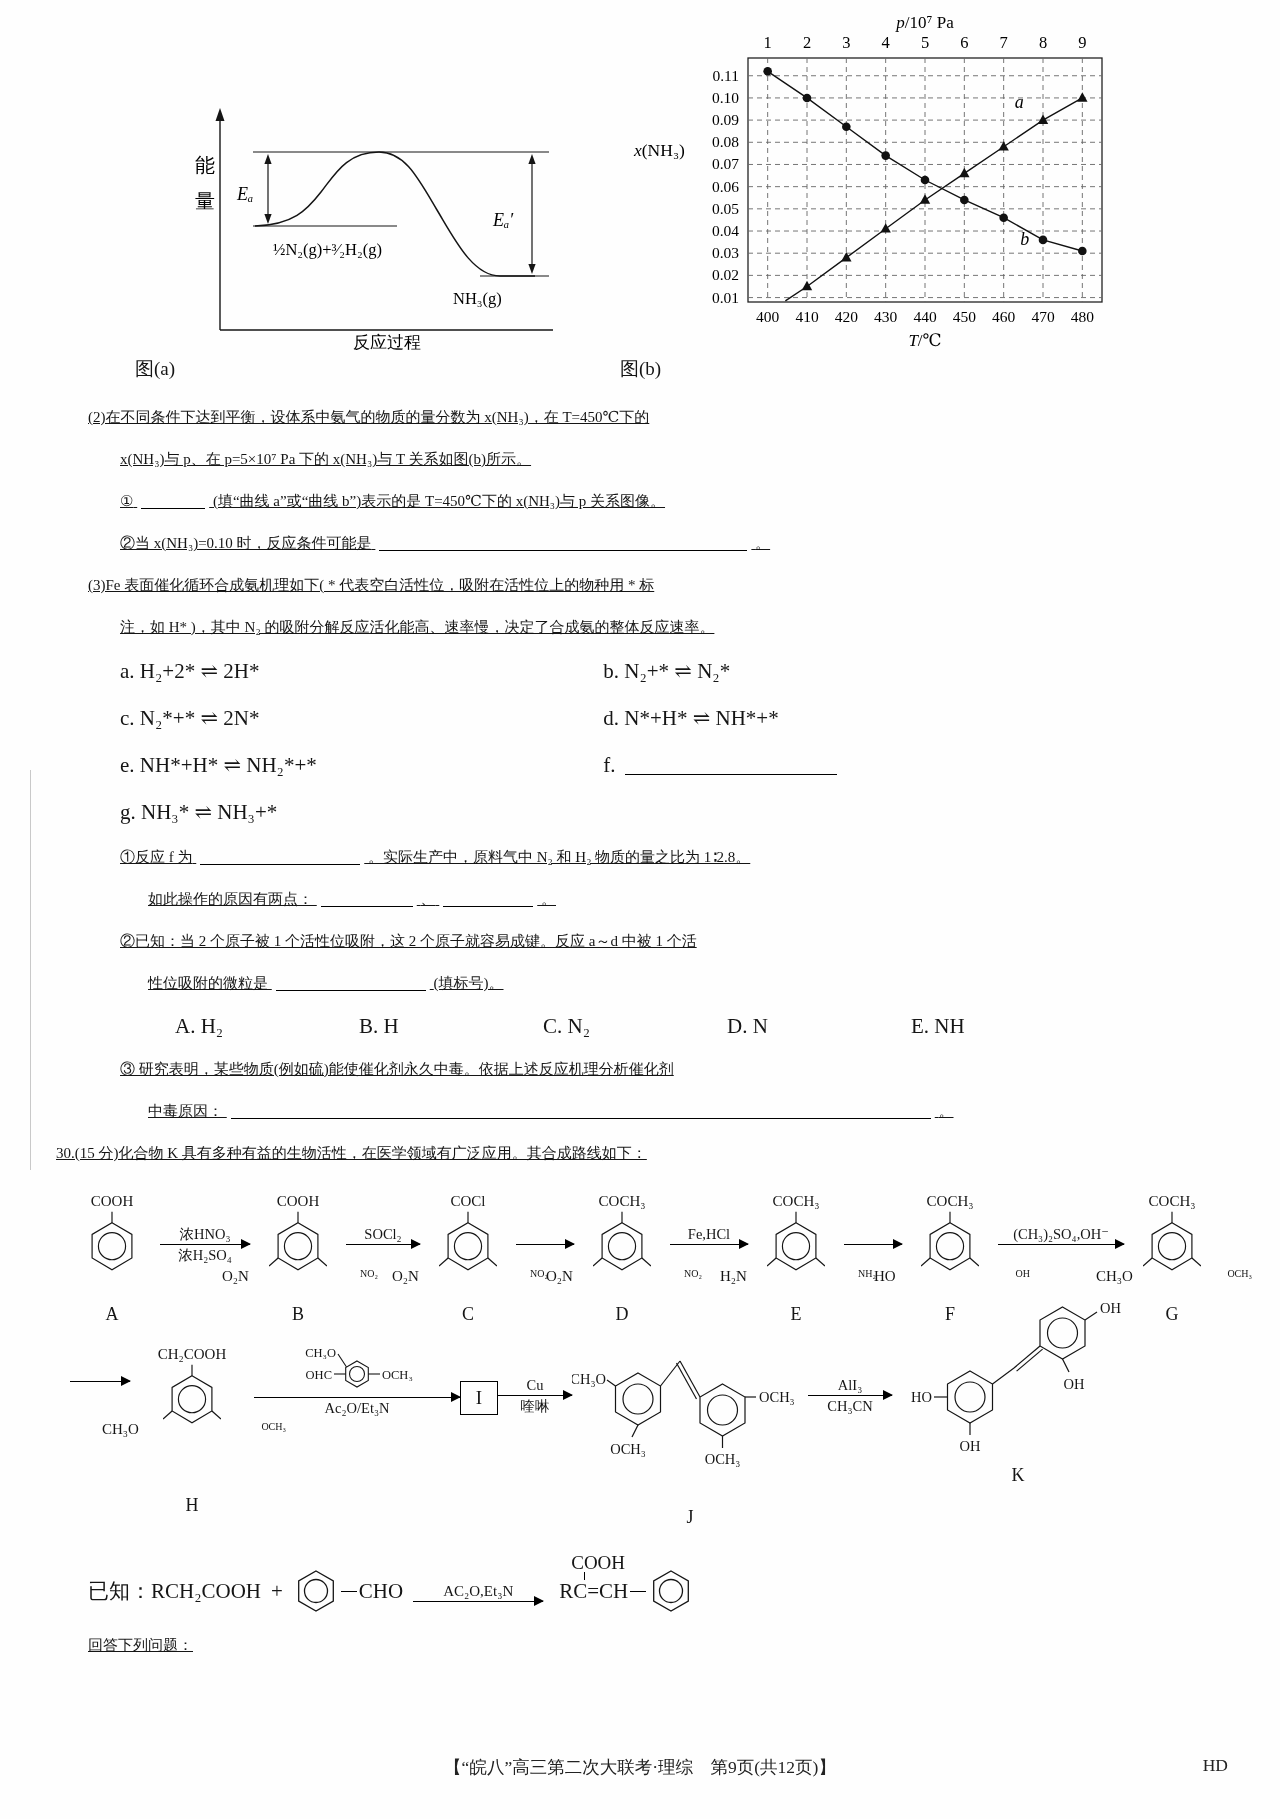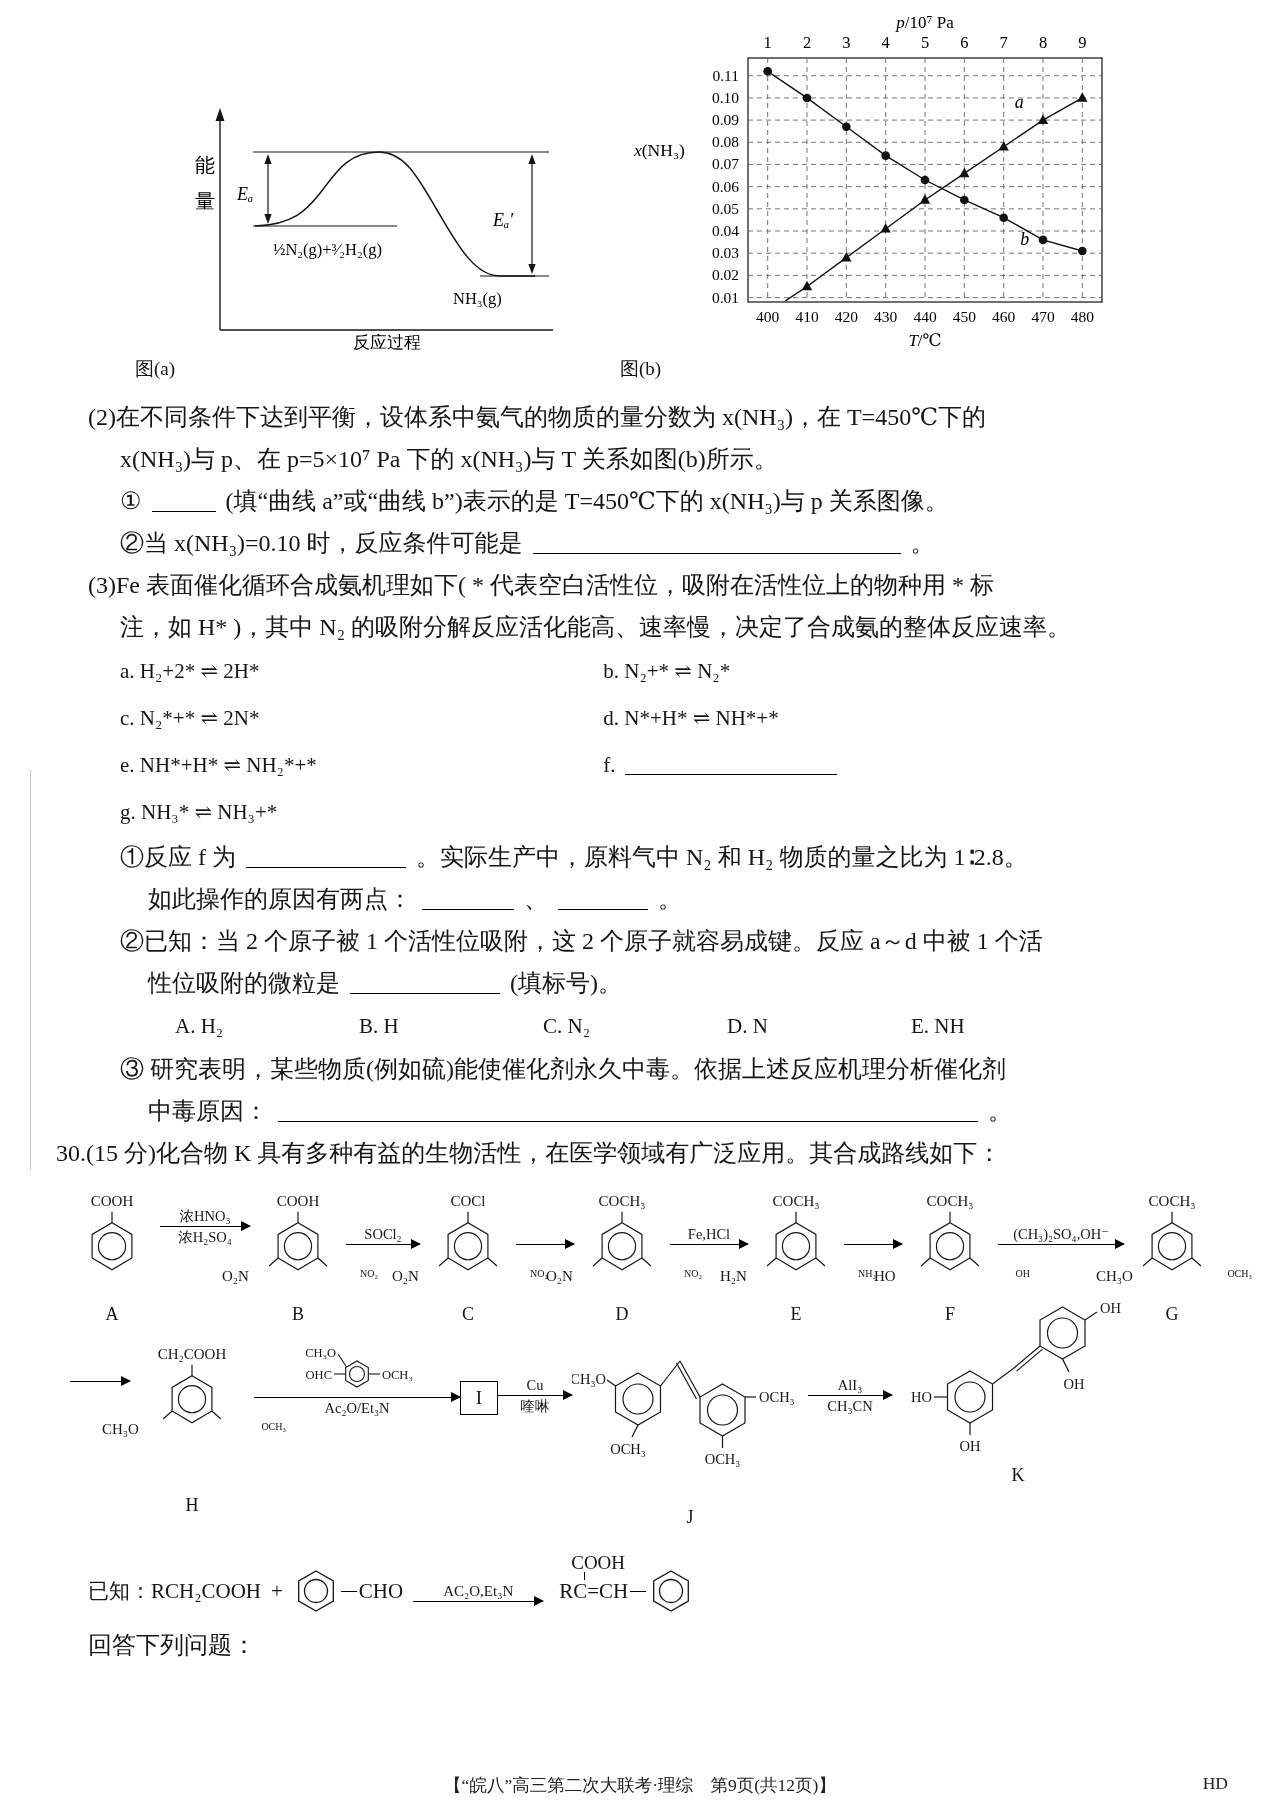--- a/index.html
+++ b/index.html
@@ -1,18 +1,18 @@
 <!DOCTYPE html>
 <html><head>
 <meta charset="utf-8">
 <style>
   html,body{margin:0;padding:0;background:#f3f3f3;}
   .page{position:relative;width:1280px;height:1819px;background:#fefefe;overflow:hidden;
         font-family:"Liberation Serif","DejaVu Serif",serif;color:#151515;}
-  .txt{font-size:24px;line-height:42px;white-space:nowrap;}
+  .txt{font-size:15px;line-height:42px;white-space:nowrap;text-decoration:underline;}
   .in0{padding-left:88px}.in1{padding-left:120px}.in2{padding-left:148px}.in30{padding-left:56px}
   .blank{display:inline-block;border-bottom:1.4px solid #000;height:18px;vertical-align:-3px;margin:0 4px;}
   .figures-row{display:flex;align-items:flex-end;margin:6px 0 0 135px;gap:55px;}
   .figcap{text-align:left;font-size:19px;line-height:30px;}
   .fig-a svg line,.fig-a svg path,.ben line,.ben polygon,.ben circle{stroke:#151515;}
   .eq-row{font-size:21px;line-height:47px;padding-left:120px;white-space:nowrap;}
   .eq-left{display:inline-block;width:478px;}
   .opts{font-size:21px;line-height:44px;padding-left:175px;white-space:nowrap;}
   .opts span{display:inline-block;width:184px;}
   
@@ -34,21 +34,21 @@
   .big{display:flex;flex-direction:column;align-items:center;flex-shrink:0;}
   .big .letter{font-size:18px;}
   .big svg text, .aldsvg text{fill:#151515;font-family:"Liberation Serif","DejaVu Serif",serif;}
   .ibox{width:36px;height:32px;border:1.5px solid #000;text-align:center;line-height:32px;
         font-size:19px;flex-shrink:0;}
   .known-row{display:flex;align-items:center;margin:40px 0 0 88px;font-size:21px;white-space:nowrap;}
   .bond-h{display:inline-block;width:16px;border-bottom:1.5px solid #000;height:0;vertical-align:7px;margin:0 2px;}
   .prod{position:relative;margin-left:6px;}
   .prod-top{position:absolute;top:-27px;left:12px;font-size:19px;}
   .vtick{position:absolute;top:-7px;left:25px;height:8px;border-left:1.4px solid #000;}
-  .footer{position:absolute;bottom:22px;width:100%;text-align:center;font-size:17.5px;color:#222;}
+  .footer{position:absolute;bottom:40px;width:100%;text-align:center;font-size:17.5px;color:#222;}
   .footer .code{position:absolute;right:52px;top:0;}
   .fold-line{position:absolute;left:30px;top:770px;height:400px;border-left:1px solid #c9c9c9;}
 </style>
 </head>
 <body>
 
 <div class="page">
   <div class="fold-line"></div>
 
   <div class="figures-row">
@@ -226,21 +226,21 @@
   <div class="row1">
     <div class="mol">
       <div class="top-sub">COOH</div>
       <svg class="ben" viewBox="0 0 64 84">
         <line x1="32" y1="2" x2="32" y2="14"></line>
           <polygon points="32,14 54,27 54,53 32,66 10,53 10,27"></polygon>
           <circle cx="32" cy="40" r="15"></circle>
       </svg>
       <div class="letter">A</div>
     </div>
-    <div class="rxn" style="width:90px;margin-top:14px">
+    <div class="rxn" style="width:90px;margin-top:32px">
       <div class="above">浓HNO₃</div>
       <div class="shaft"></div>
       <div class="below">浓H₂SO₄</div>
     </div>
     <div class="mol">
       <div class="top-sub">COOH</div>
       <svg class="ben" viewBox="0 0 64 84">
         <line x1="32" y1="2" x2="32" y2="14"></line>
           <polygon points="32,14 54,27 54,53 32,66 10,53 10,27"></polygon>
           <circle cx="32" cy="40" r="15"></circle>

